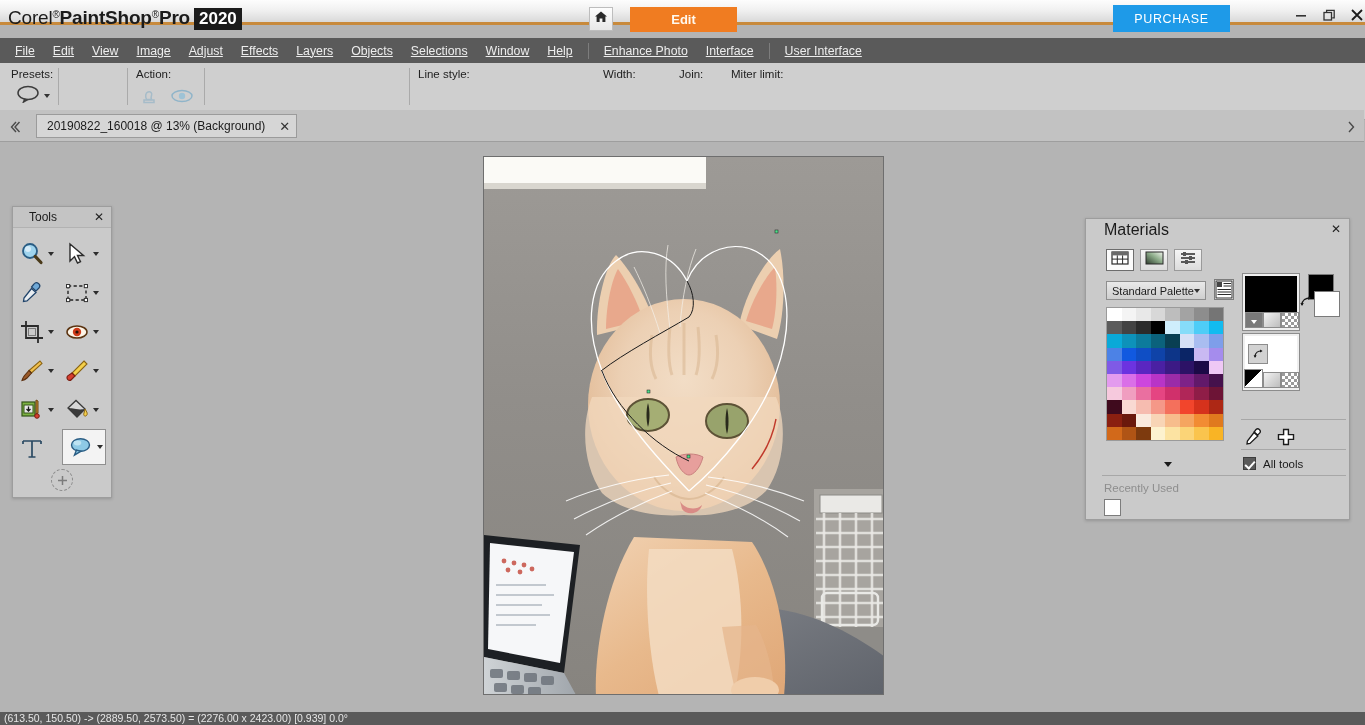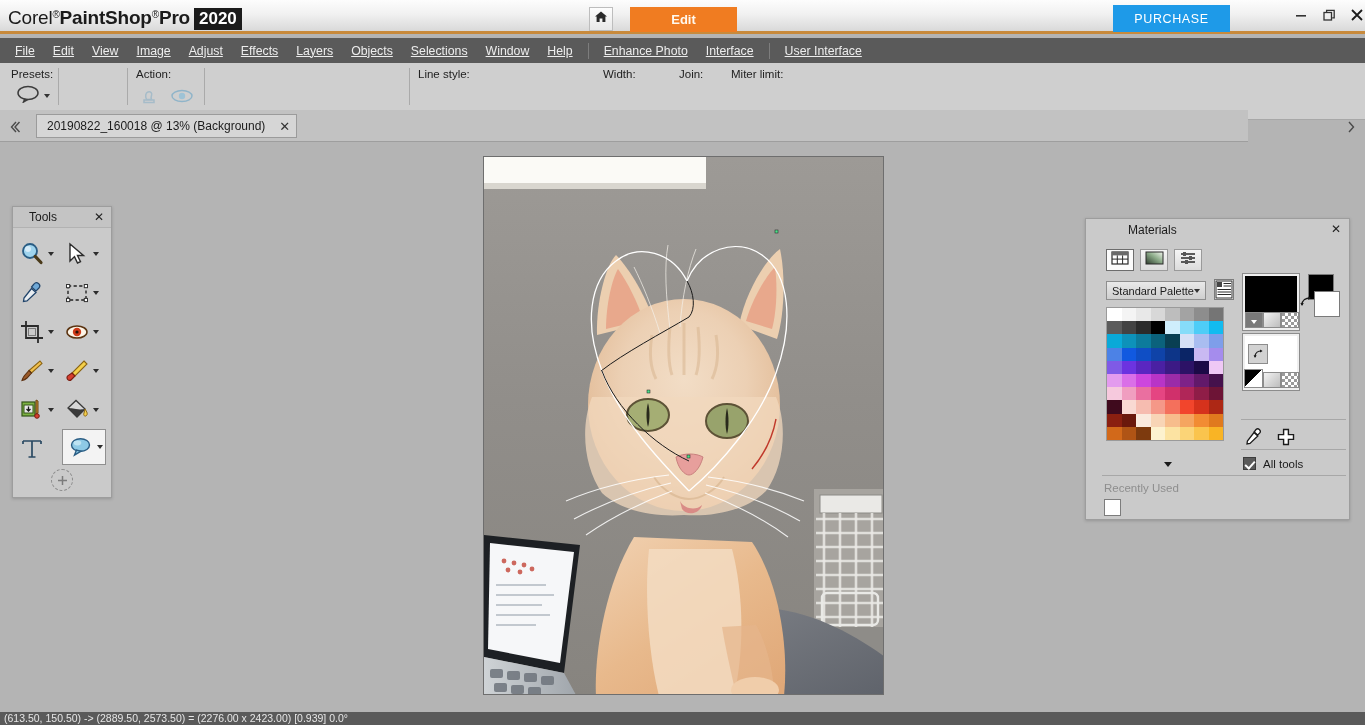--- a/index.html
+++ b/index.html
@@ -7,21 +7,21 @@
     width: 1365px; height: 725px;
     overflow: hidden;
     font-family: "Liberation Sans", sans-serif;
     background: #b4b4b4;
     -webkit-font-smoothing: antialiased;
   }
   #app { position: relative; width: 1365px; height: 725px; }
 
   
   .titlebar {
-    position: absolute; left: 0; top: 0; width: 1365px; height: 34px;
+    position: absolute; left: 0; top: 0; width: 1365px; height: 25px;
     background: linear-gradient(to bottom, #fdfdfd 0%, #f1f1f1 45%, #d9d9d9 100%);
     border-bottom: 3px solid #c88a3c;
   }
   .brand {
     position: absolute; left: 8px; top: 7px;
     font-size: 19px; color: #1b1b1b; letter-spacing: -0.2px;
     white-space: nowrap;
   }
   .brand .lite { font-weight: normal; }
   .brand .bold { font-weight: bold; }
@@ -116,21 +116,21 @@
   .spin-up { width:0;height:0;border-left:3px solid transparent;border-right:3px solid transparent;border-bottom:4px solid #6a6a6a;}
   .spin-dn { width:0;height:0;border-left:3px solid transparent;border-right:3px solid transparent;border-top:4px solid #6a6a6a;}
   .minibtn {
     position:absolute; height:19px; width:16px; border:1px solid #8e8e8e;
     background: linear-gradient(to bottom,#efefef,#d4d4d4);
     display:flex;align-items:center;justify-content:center;
   }
 
   
   .tabbar {
-    position: absolute; left: 0; top: 110px; width: 1248px; height: 32px;
+    position: absolute; left: 0; top: 110px; width: 1364px; height: 32px;
     background: #c2c2c2; border-bottom: 1px solid #9e9e9e;
   }
   .tab-nav {
     position: absolute; top: 8px; width: 18px; height: 18px;
     display:flex;align-items:center;justify-content:center;
     color:#4a4a4a; font-size: 15px;
   }
   .doc-tab {
     position: absolute; left: 36px; top: 4px; height: 24px;
     background: #d6d6d6; border: 1px solid #9b9b9b;
@@ -179,21 +179,21 @@
   
   .mat-palette {
     position: absolute; left: 1085px; top: 218px; width: 265px; height: 302px;
     background: #cacaca; border: 1px solid #9d9d9d;
     box-shadow: 0 1px 3px rgba(0,0,0,0.18);
   }
   .mp-header {
     height: 22px; display:flex; align-items:center; padding-left: 18px;
     position: relative;
   }
-  .mp-header .t { font-size: 12px; color: #1b1b1b; margin-left: 24px; }
+  .mp-header .t { font-size: 16px; color: #1b1b1b; }
   .mp-header .x { position:absolute; right: 8px; top: 3px; font-size: 12px; color: #222; }
   .mp-tabs { position:absolute; left: 20px; top: 30px; display:flex; gap: 6px; }
   .mp-tab {
     width: 28px; height: 22px; border: 1px solid #9a9a9a;
     background: linear-gradient(to bottom,#f5f5f5,#dcdcdc);
     display:flex;align-items:center;justify-content:center;
   }
   .mp-tab.active { background: #fbfbfb; border-color: #6d6d6d; }
   .mp-combo {
     position: absolute; left: 20px; top: 62px; width: 100px; height: 19px;

